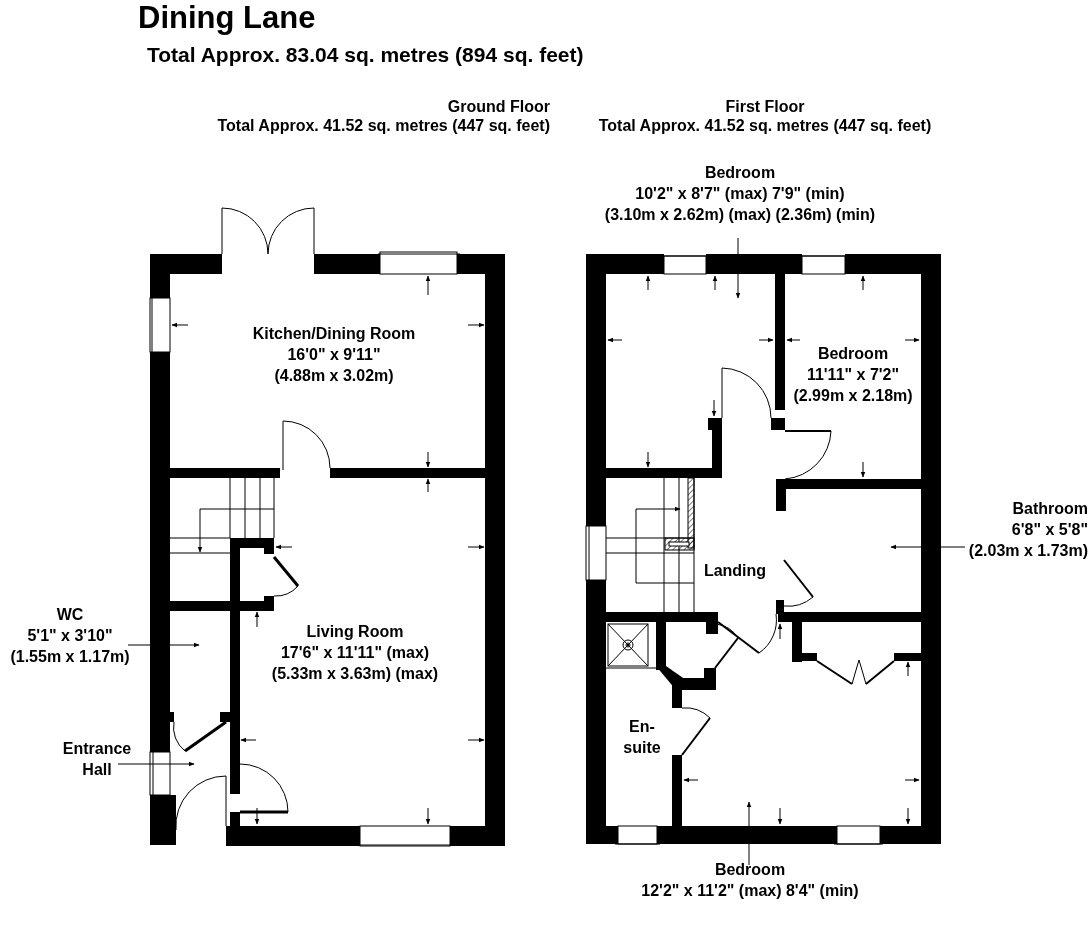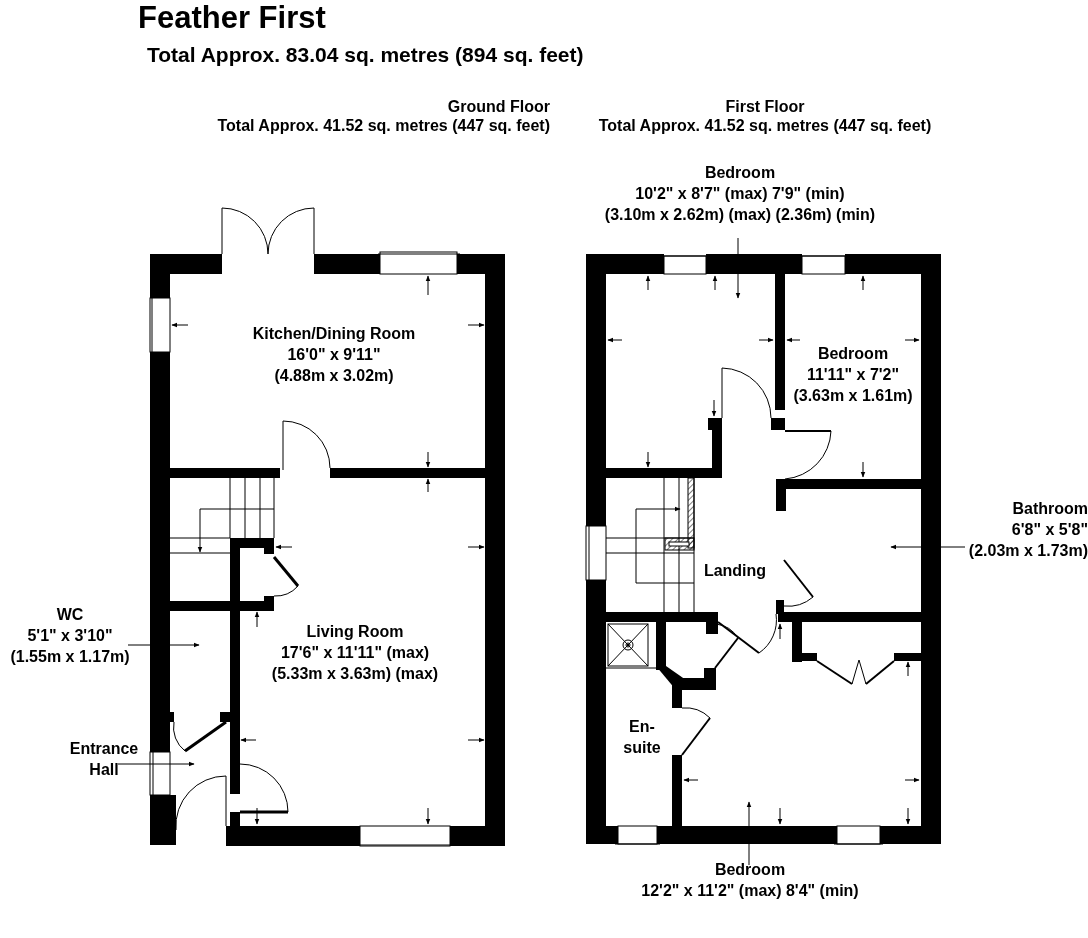--- a/index.html
+++ b/index.html
@@ -7,21 +7,21 @@
            font-family: "Liberation Sans", sans-serif; color: #000; }
     .title { position: absolute; left: 138px; top: 0px; font-size: 31px; font-weight: bold; margin: 0; }
     .subtitle { position: absolute; left: 147px; top: 43px; font-size: 21px; font-weight: bold; margin: 0; }
     .floor-head { position: absolute; text-align: center; font-size: 16px; font-weight: bold; line-height: 19px; }
     .room-label { position: absolute; text-align: center; font-size: 16px; font-weight: bold; line-height: 21px; white-space: nowrap; }
     svg.plan { position: absolute; left: 0; top: 0; }
   </style>
 </head>
 <body>
 
-<h1 class="title">Feather First</h1>
+<h1 class="title">Dining Lane</h1>
 <h2 class="subtitle">Total Approx. 83.04 sq. metres (894 sq. feet)</h2>
 
 <div class="floor-head" style="left:130px; top:97px; width:420px;text-align:right;">
   <div>Ground Floor</div>
   <div>Total Approx. 41.52 sq. metres (447 sq. feet)</div>
 </div>
 <div class="floor-head" style="left:560px; top:97px; width:410px;">
   <div>First Floor</div>
   <div>Total Approx. 41.52 sq. metres (447 sq. feet)</div>
 </div>
@@ -248,34 +248,34 @@
 <div class="room-label" style="left:235px; top:621px; width:240px;">
   <div>Living Room</div>
   <div>17'6" x 11'11" (max)</div>
   <div>(5.33m x 3.63m) (max)</div>
 </div>
 <div class="room-label" style="left:0px; top:604px; width:140px;">
   <div>WC</div>
   <div>5'1" x 3'10"</div>
   <div>(1.55m x 1.17m)</div>
 </div>
-<div class="room-label" style="left:59px; top:738px; width:90px;">
+<div class="room-label" style="left:52px; top:738px; width:90px;">
   <div>Entrance</div>
   <div>Hall</div>
 </div>
 
 <div class="room-label" style="left:580px; top:162px; width:320px;">
   <div>Bedroom</div>
   <div>10'2" x 8'7" (max) 7'9" (min)</div>
   <div>(3.10m x 2.62m) (max) (2.36m) (min)</div>
 </div>
 <div class="room-label" style="left:785px; top:343px; width:136px;">
   <div>Bedroom</div>
   <div>11'11" x 7'2"</div>
-  <div>(3.63m x 1.61m)</div>
+  <div>(2.99m x 2.18m)</div>
 </div>
 <div class="room-label" style="left:946px; top:498px; width:142px;text-align:right;">
   <div>Bathroom</div>
   <div>6'8" x 5'8"</div>
   <div>(2.03m x 1.73m)</div>
 </div>
 <div class="room-label" style="left:696px; top:560px; width:78px;">
   <div>Landing</div>
 </div>
 <div class="room-label" style="left:612px; top:716px; width:60px;">

